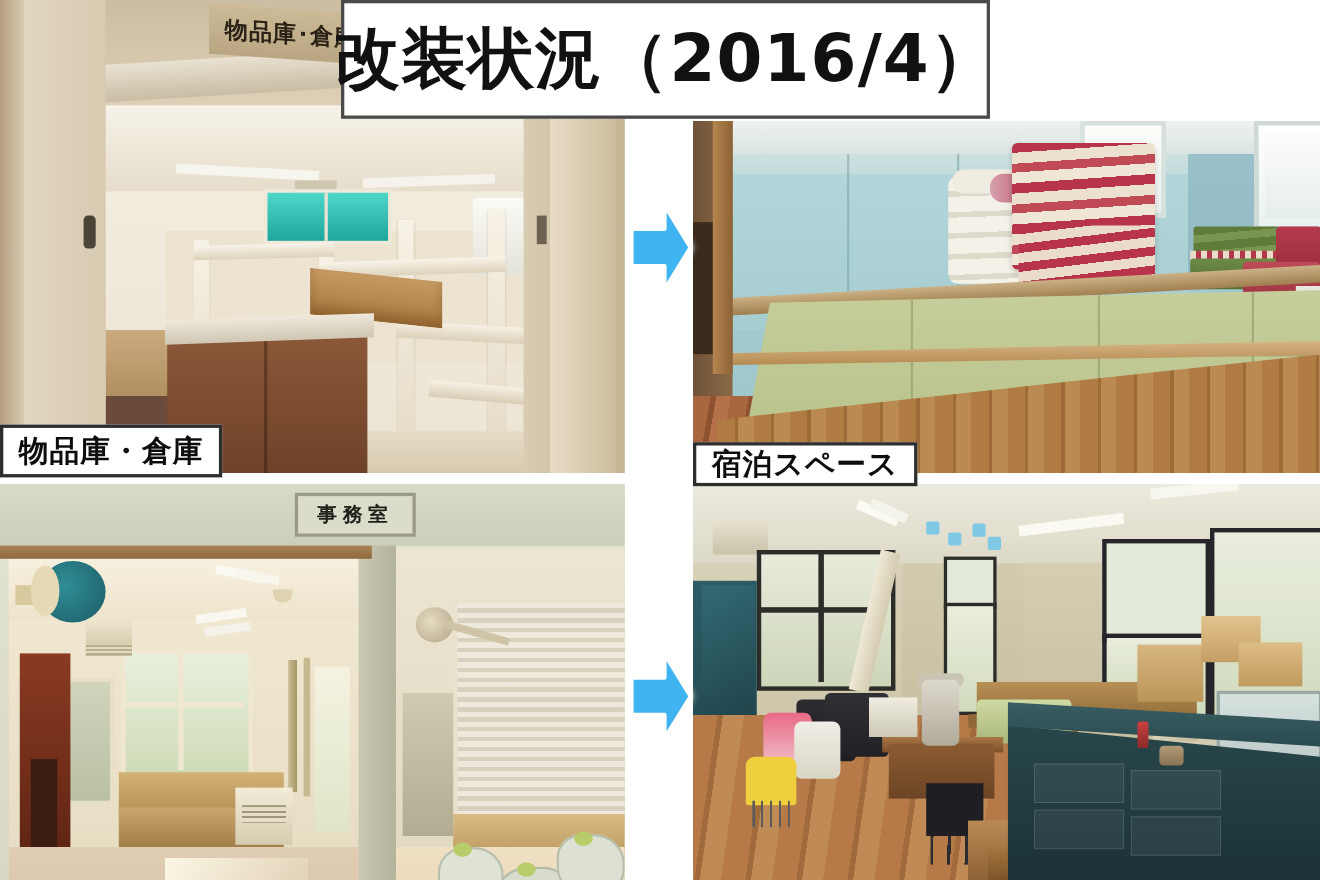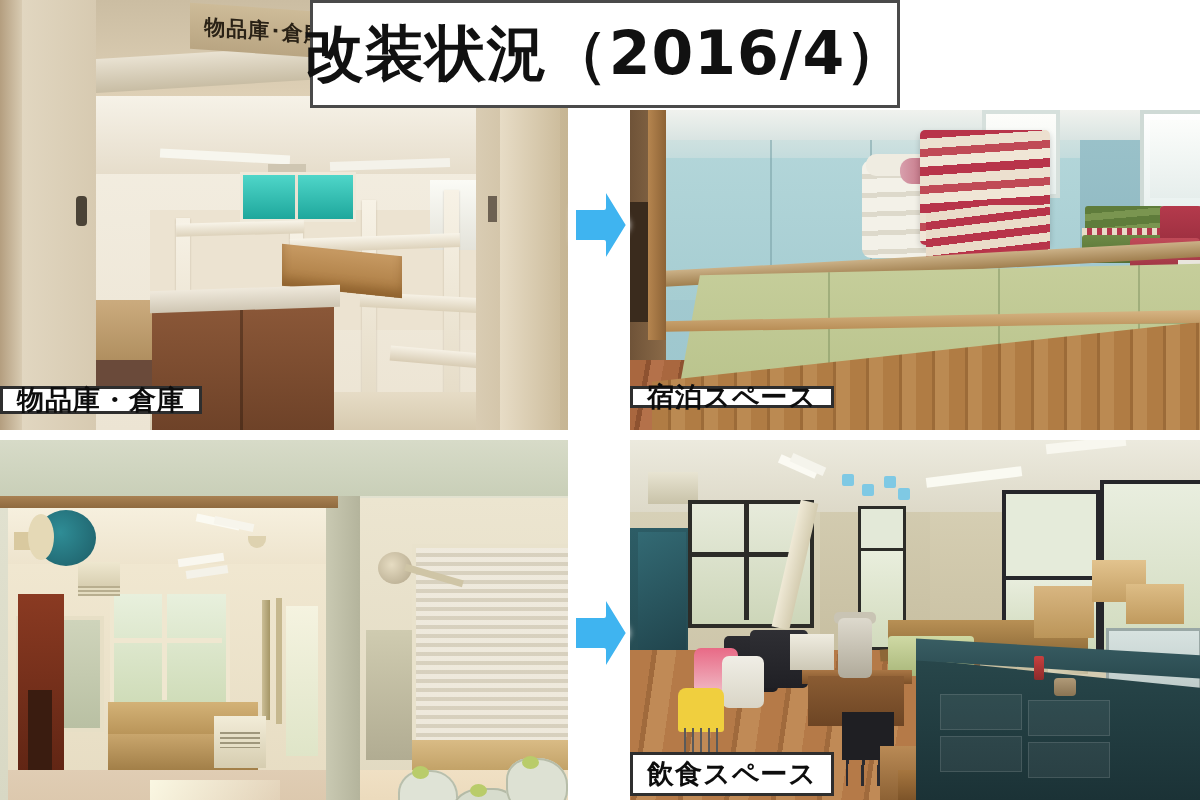--- a/index.html
+++ b/index.html
@@ -211,22 +211,22 @@
   
   .title-box{position:absolute;left:310px;top:0px;width:590px;height:108px;background:#ffffff;border:3px solid #4a4a4a;
     display:flex;align-items:center;justify-content:center;box-sizing:border-box;z-index:30;}
   .title-box span{font-size:60px;font-weight:bold;color:#111111;letter-spacing:1px;white-space:nowrap;
     font-family:"DejaVu Sans","Liberation Sans",sans-serif;}
 
   .cap{position:absolute;background:#ffffff;border:3px solid #2e2e2e;display:flex;align-items:center;
     box-sizing:border-box;z-index:25;padding:0 14px;}
   .cap span{font-size:27px;font-weight:bold;color:#0d0d0d;white-space:nowrap;letter-spacing:1px;
     font-family:"DejaVu Sans","Liberation Sans",sans-serif;}
-  .cap-tl{left:0px;top:386px;height:28px;}
-  .cap-tr{left:630px;top:386px;height:22px;text-align:right;}
+  .cap-tl{left:0px;top:386px;height:48px;}
+  .cap-tr{left:630px;top:402px;height:40px;text-align:right;}
   .cap-bl{left:0px;top:752px;height:44px;}
   .cap-br{left:630px;top:752px;height:44px;}
 
   .arrow{position:absolute;z-index:20;filter:drop-shadow(0 0 3px rgba(255,255,255,.95));}
   .arw-top{left:568px;top:178px;width:64px;height:94px;}
   .arw-bot{left:568px;top:586px;width:64px;height:94px;}
 </style>
 </head>
 <body>
 
@@ -359,20 +359,23 @@
       <div class="l bl-ac"></div>
       <div class="l bl-acv"></div>
       <div class="l bl-fanarm"></div>
       <div class="l bl-fan"></div>
       <div class="l bl-fan2"></div>
       <div class="l bl-floor"></div>
       <div class="l bl-sun"></div>
       <div class="l bl-pillar"></div>
       <div class="l bl-lintel"></div>
       <div class="l bl-top"></div>
+      <div class="l bl-sign">
+        <span>事務室</span>
+      </div>
     </div>
   </div>
 
   <div class="panel p-br">
     <div class="scene">
       <div class="l br-bg"></div>
       <div class="l br-wallL"></div>
       <div class="l br-wallM"></div>
       <div class="l br-wallR"></div>
       <div class="l br-pillar"></div>
@@ -450,17 +453,14 @@
   <div class="title-box">
     <span>改装状況（2016/4）</span>
   </div>
 
   <div class="cap cap-tl">
     <span>物品庫・倉庫</span>
   </div>
   <div class="cap cap-tr">
     <span>宿泊スペース</span>
   </div>
-  <div class="cap cap-br">
-    <span>飲食スペース</span>
-  </div>
 
 </div>
 
 </body></html>

